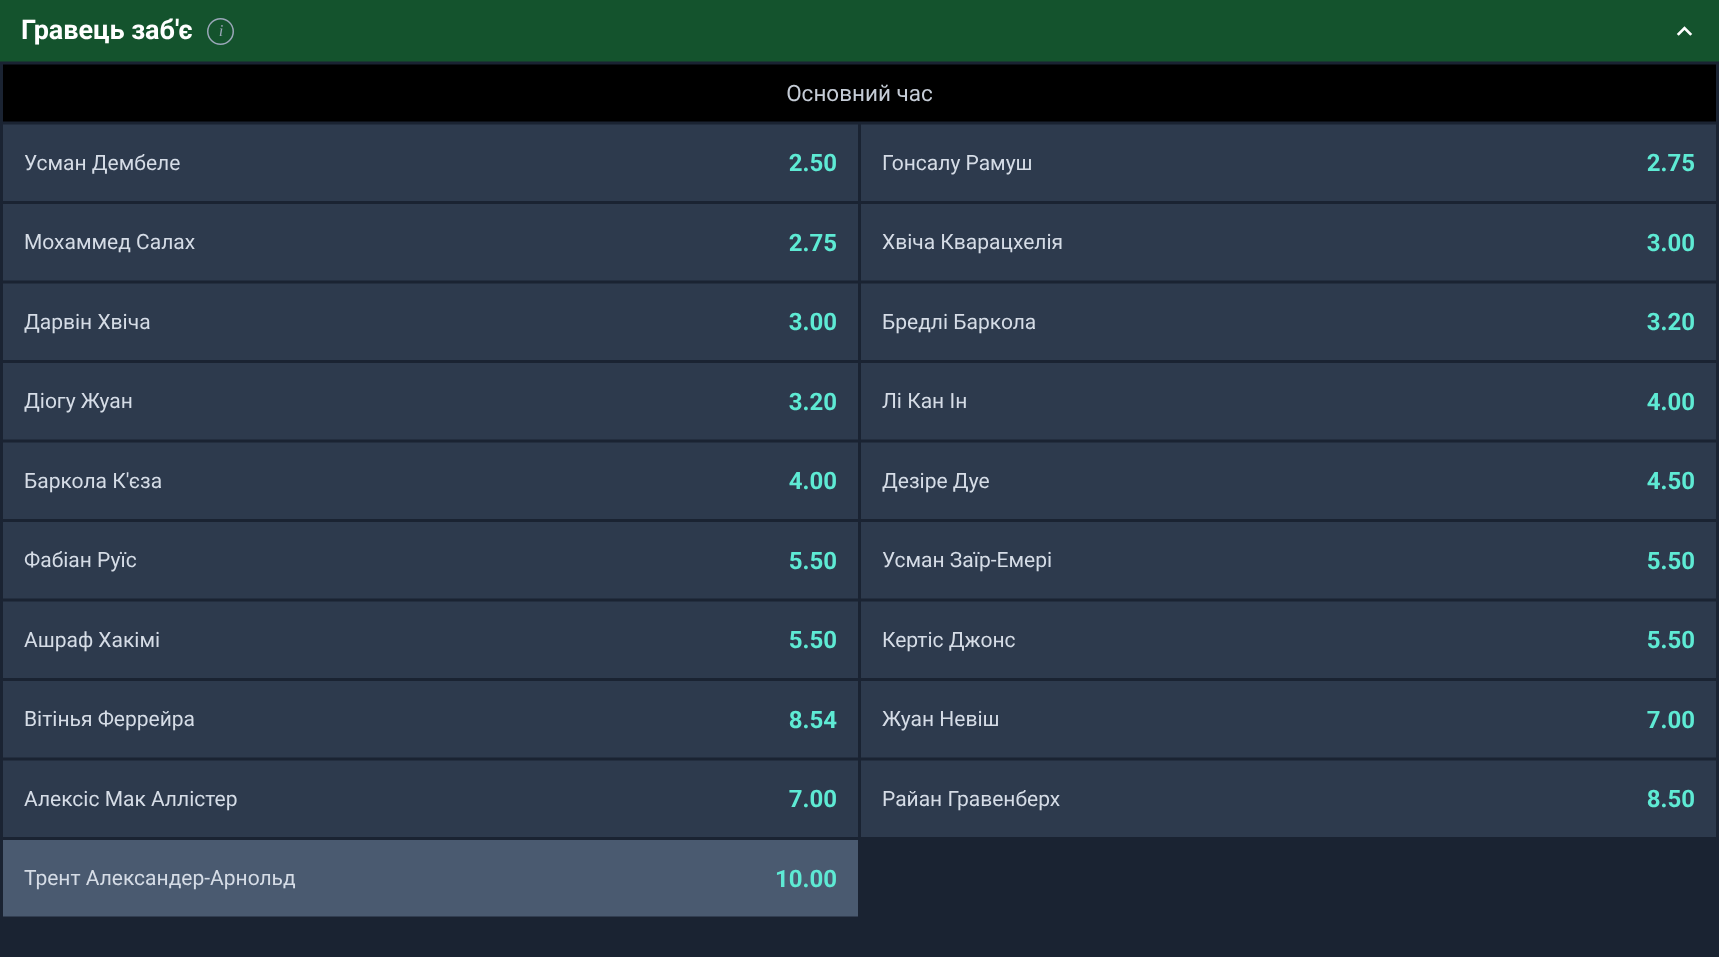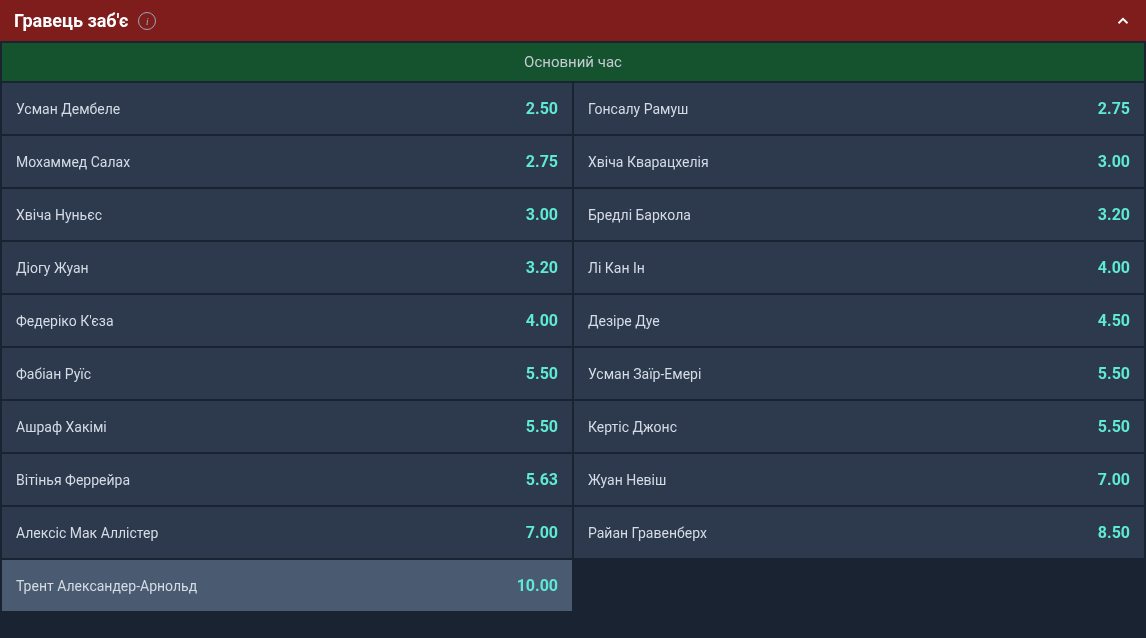--- a/index.html
+++ b/index.html
@@ -7,21 +7,21 @@
     background: #1a2332;
     font-family: -apple-system, BlinkMacSystemFont, "Segoe UI", Roboto, sans-serif;
     color: #fff;
     width: 1146px;
   }
   .header {
     display: flex;
     align-items: center;
     justify-content: space-between;
     padding: 10px 14px;
-    background: #7f1d1d;
+    background: #14532d;
   }
   .header-left {
     display: flex;
     align-items: center;
     gap: 10px;
   }
   .title {
     font-size: 18px;
     font-weight: 700;
     color: #fff;
@@ -46,21 +46,21 @@
     align-items: center;
   }
   .chevron svg {
     width: 18px;
     height: 18px;
     stroke: #fff;
     stroke-width: 2.5;
     fill: none;
   }
   .subheader {
-    background: #14532d;
+    background: #000000;
     text-align: center;
     padding: 10px 0;
     font-size: 15px;
     color: #c5ccd6;
     margin: 2px 2px 0 2px;
   }
   .grid {
     display: grid;
     grid-template-columns: 1fr 1fr;
     gap: 2px;
@@ -115,37 +115,37 @@
     </div>
     <div class="cell">
       <span class="player">Мохаммед Салах</span>
       <span class="odds">2.75</span>
     </div>
     <div class="cell">
       <span class="player">Хвіча Кварацхелія</span>
       <span class="odds">3.00</span>
     </div>
     <div class="cell">
-      <span class="player">Хвіча Нуньєс</span>
+      <span class="player">Дарвін Хвіча</span>
       <span class="odds">3.00</span>
     </div>
     <div class="cell">
       <span class="player">Бредлі Баркола</span>
       <span class="odds">3.20</span>
     </div>
     <div class="cell">
       <span class="player">Діогу Жуан</span>
       <span class="odds">3.20</span>
     </div>
     <div class="cell">
       <span class="player">Лі Кан Ін</span>
       <span class="odds">4.00</span>
     </div>
     <div class="cell">
-      <span class="player">Федеріко К'єза</span>
+      <span class="player">Баркола К'єза</span>
       <span class="odds">4.00</span>
     </div>
     <div class="cell">
       <span class="player">Дезіре Дуе</span>
       <span class="odds">4.50</span>
     </div>
     <div class="cell">
       <span class="player">Фабіан Руїс</span>
       <span class="odds">5.50</span>
     </div>
@@ -156,21 +156,21 @@
     <div class="cell">
       <span class="player">Ашраф Хакімі</span>
       <span class="odds">5.50</span>
     </div>
     <div class="cell">
       <span class="player">Кертіс Джонс</span>
       <span class="odds">5.50</span>
     </div>
     <div class="cell">
       <span class="player">Вітінья Феррейра</span>
-      <span class="odds">5.63</span>
+      <span class="odds">8.54</span>
     </div>
     <div class="cell">
       <span class="player">Жуан Невіш</span>
       <span class="odds">7.00</span>
     </div>
     <div class="cell">
       <span class="player">Алексіс Мак Аллістер</span>
       <span class="odds">7.00</span>
     </div>
     <div class="cell">

